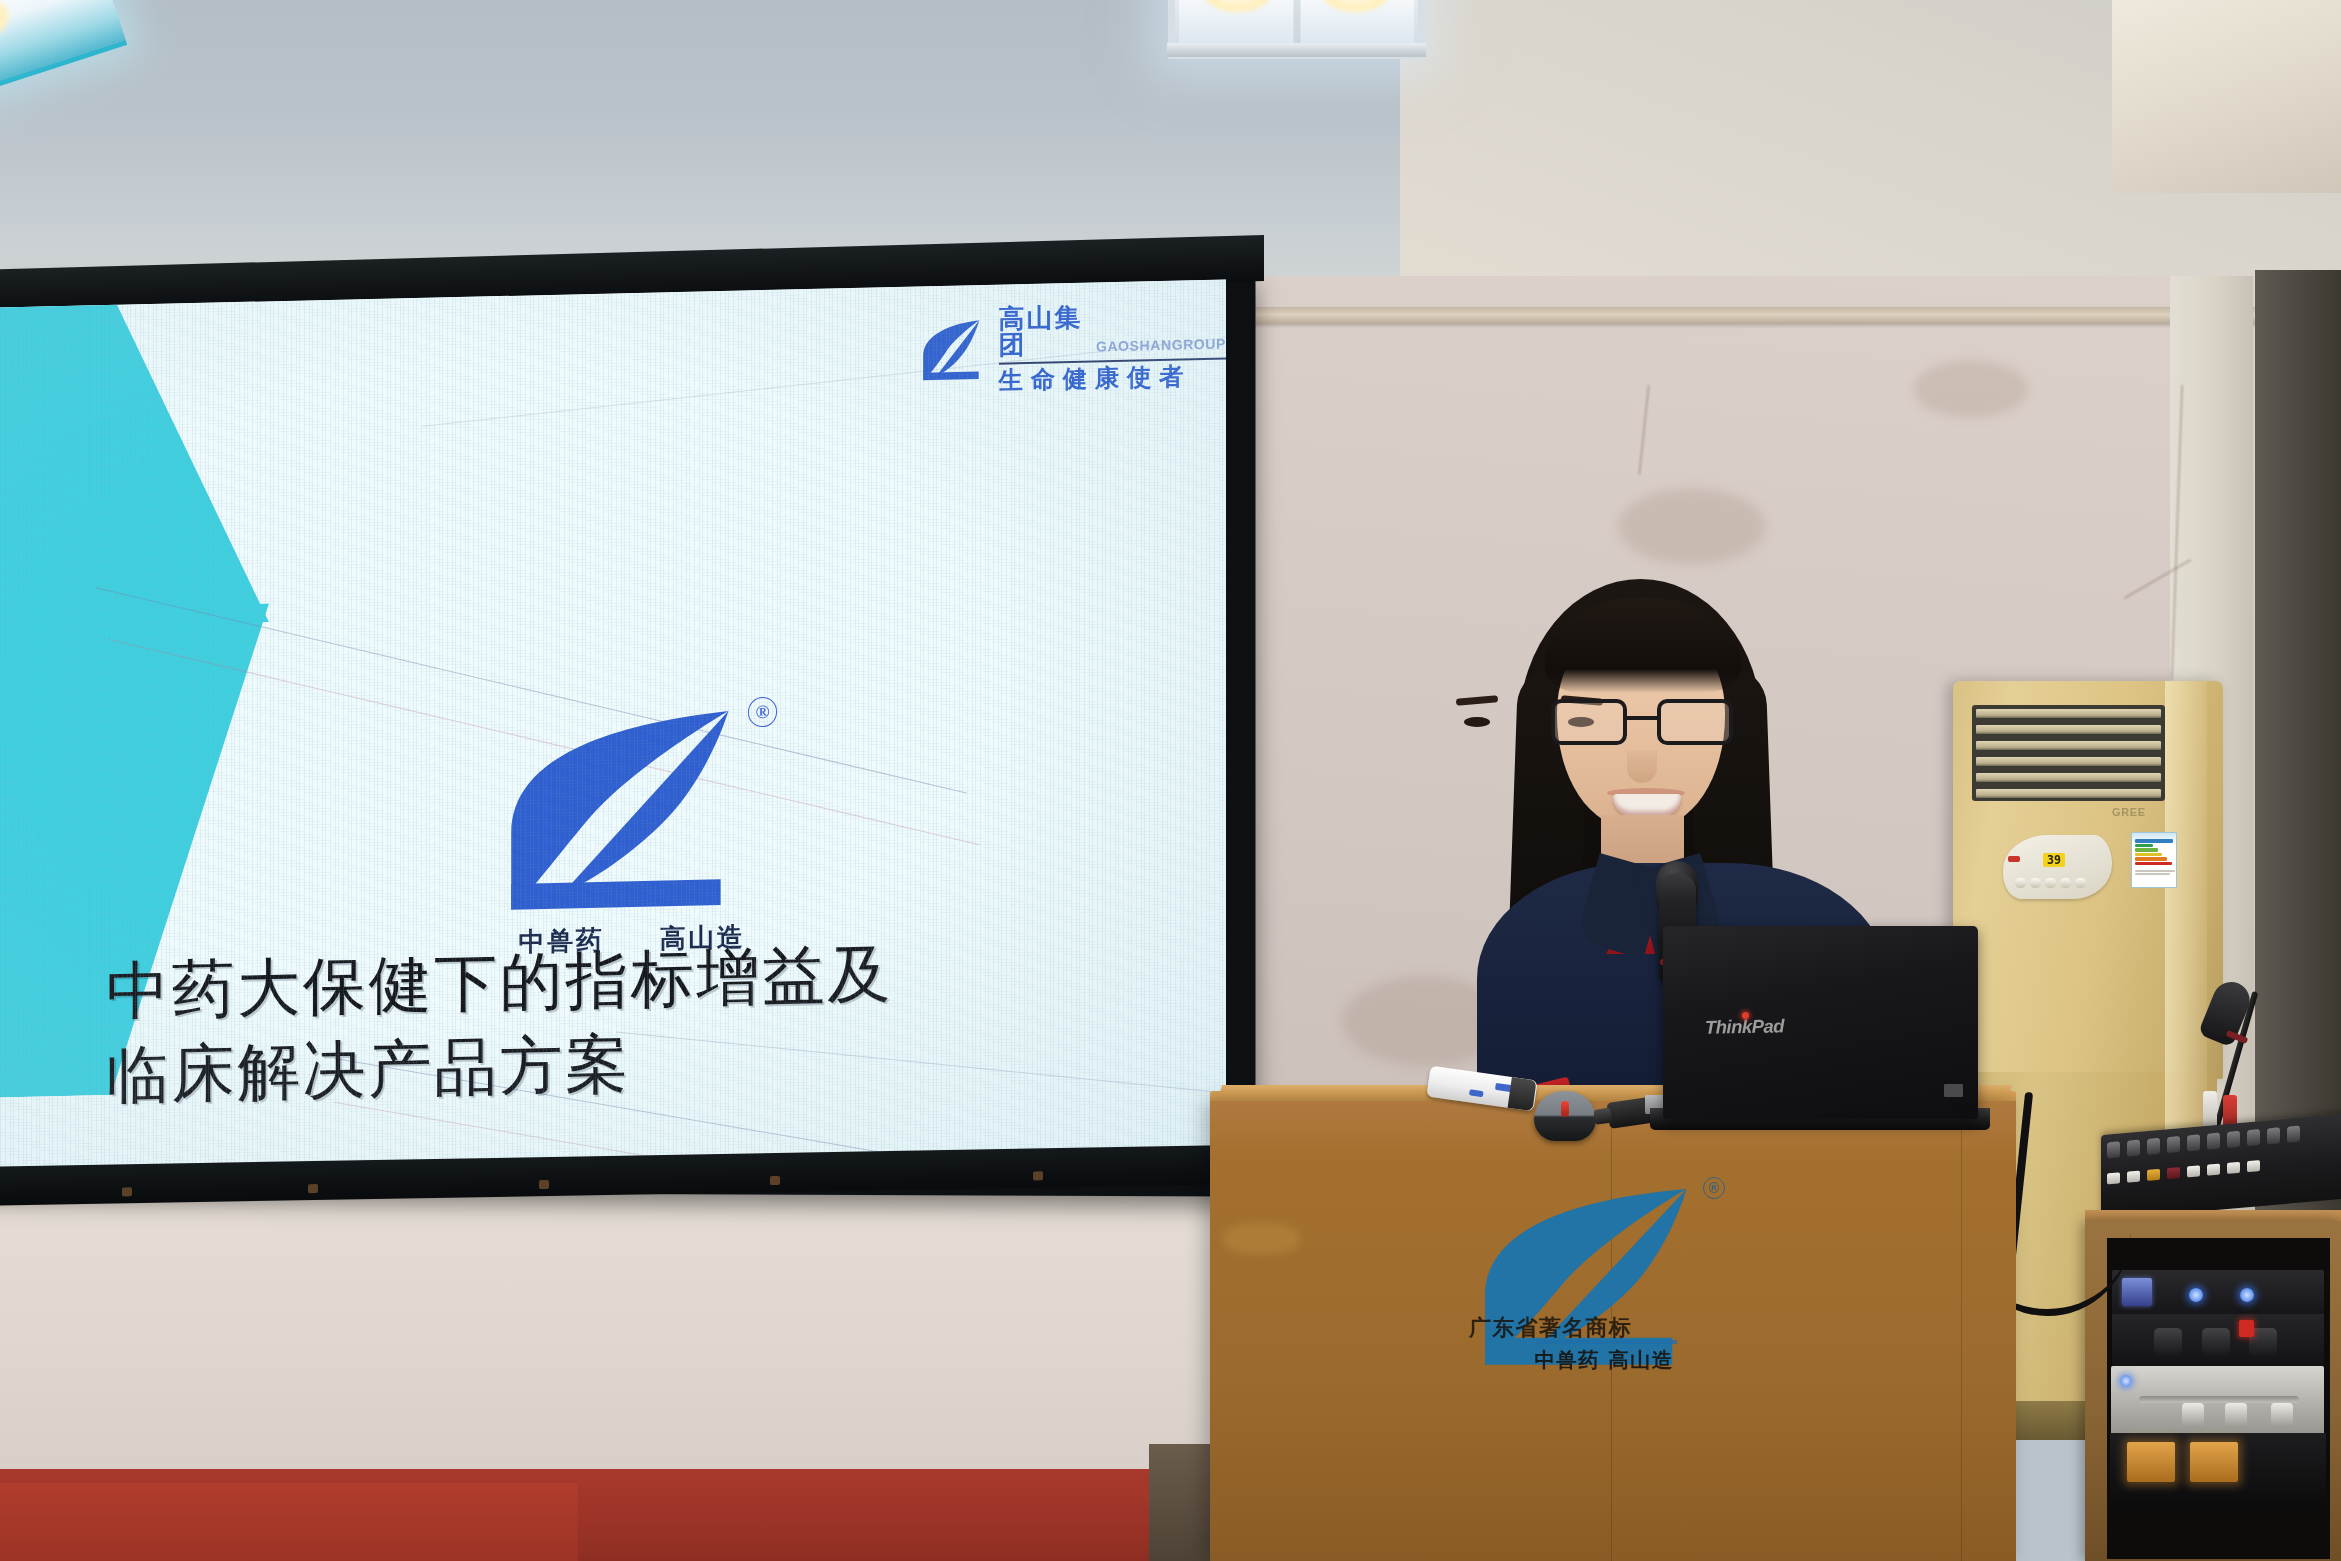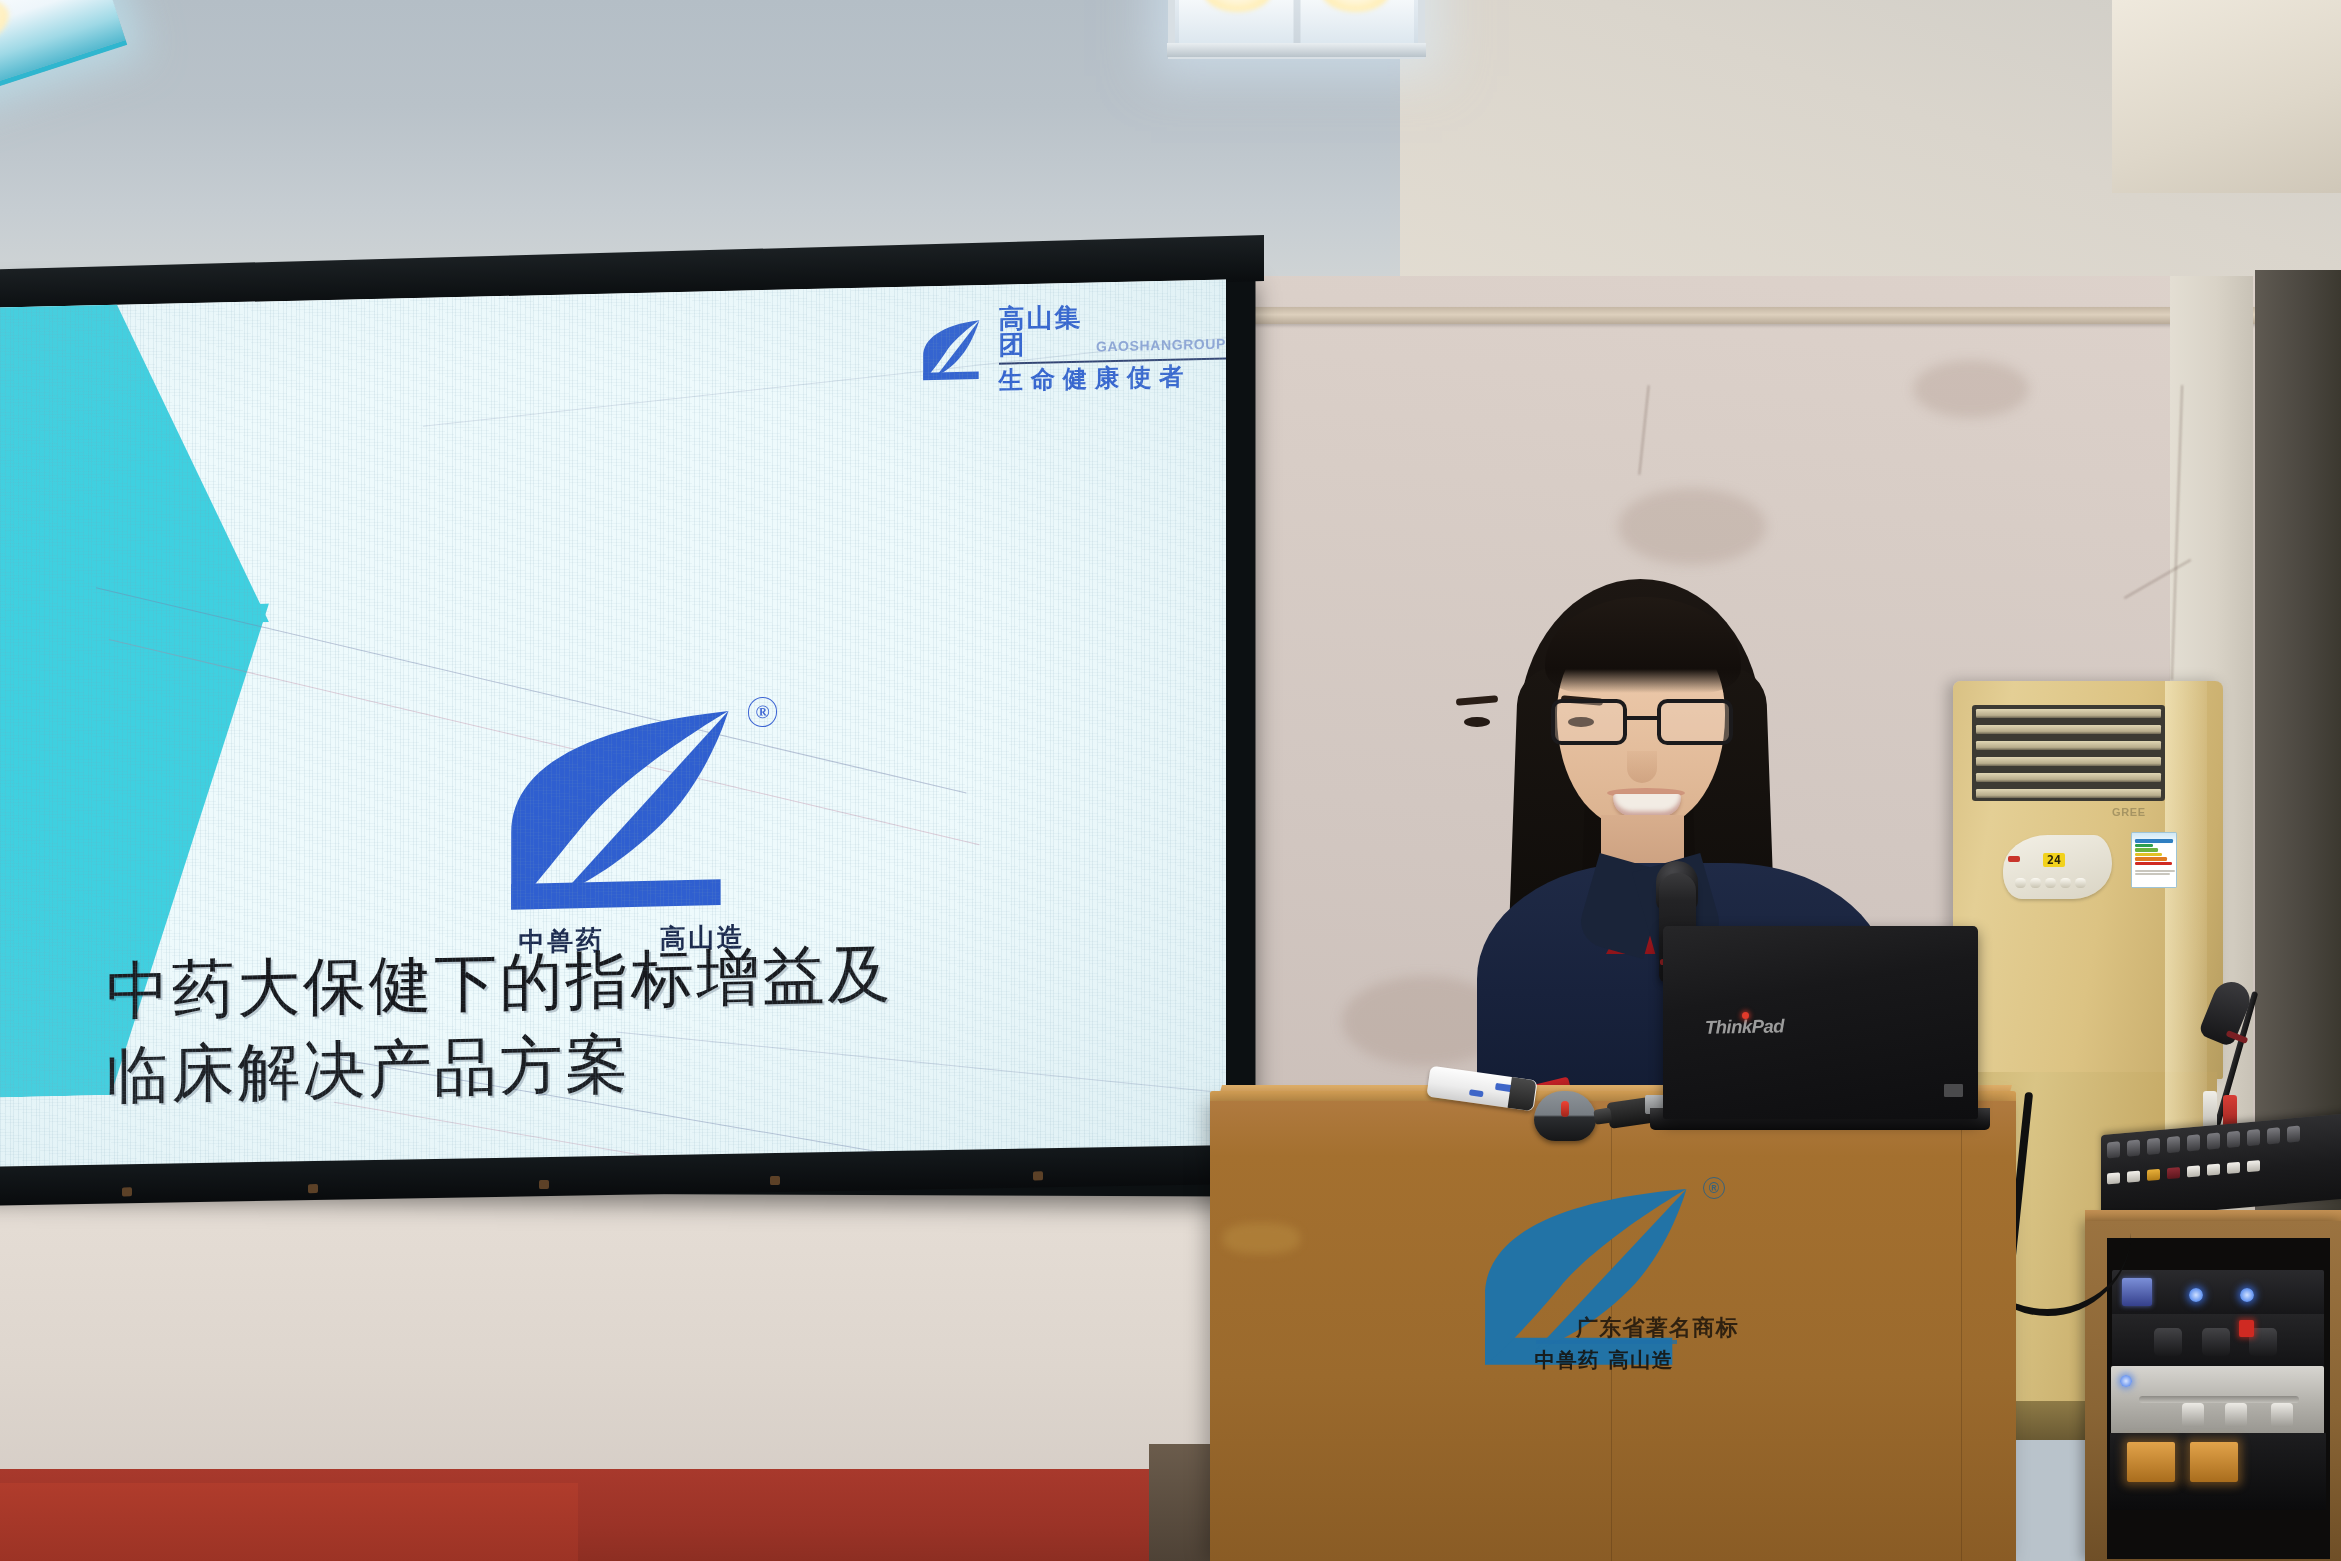--- a/index.html
+++ b/index.html
@@ -226,21 +226,21 @@
   .podium-top-face{
     position:absolute;left:1220px;top:1085px;width:790px;height:14px;
     background:linear-gradient(180deg,#e0b06a,#c99350);
     transform:skewX(-16deg);
   }
   .podium-seam{
     position:absolute;width:1.3px;background:rgba(60,35,10,.25);
   }
   .podium-logo{position:absolute;left:1480px;top:1181px;width:250px;height:193px;}
   .podium-logo-txt1{
-    position:absolute;left:1469px;top:1313px;width:270px;text-align:right;
+    position:absolute;left:1469px;top:1313px;width:270px;text-align:left;
     font-size:22px;font-weight:bold;color:#17110a;letter-spacing:1.3px;
     font-family:"DejaVu Sans",sans-serif;opacity:.82;
   }
   .podium-logo-rule{
     position:absolute;left:1536px;top:1340px;width:141px;height:3.9px;background:#1f6fa8;opacity:.75;
   }
   .podium-logo-txt2{
     position:absolute;left:1469px;top:1346px;width:270px;text-align:center;
     font-size:20.5px;font-weight:bold;color:#140f08;letter-spacing:1.3px;
     font-family:"DejaVu Sans",sans-serif;opacity:.85;
@@ -666,21 +666,21 @@
       <div class="ac-louver"></div>
       <div class="ac-louver"></div>
     </div>
   </div>
   <div class="ac-lower"></div>
   <div class="ac-highlight"></div>
   <div class="ac-brand">GREE</div>
 
   <div class="ac-panel"></div>
   <div class="ac-redled"></div>
-  <div class="ac-display">24</div>
+  <div class="ac-display">39</div>
   <div class="ac-btnrow">
     <div class="ac-btn"></div>
     <div class="ac-btn"></div>
     <div class="ac-btn"></div>
     <div class="ac-btn"></div>
     <div class="ac-btn"></div>
   </div>
   <div class="ac-label">
     <div class="bar" style="background:#2f7fc1;width:86%;margin-top:6.4px;"></div>
     <div class="bar" style="background:#2f9e4f;width:40%;"></div>

